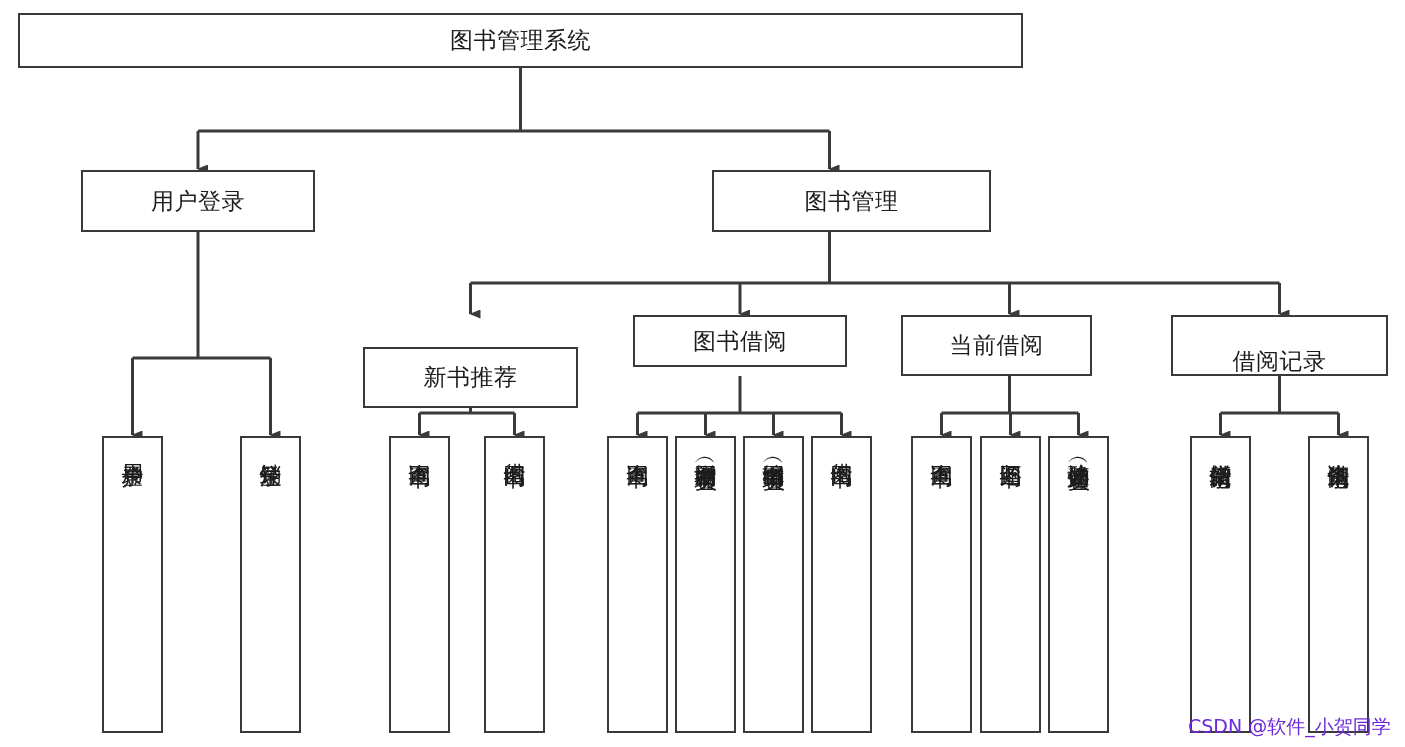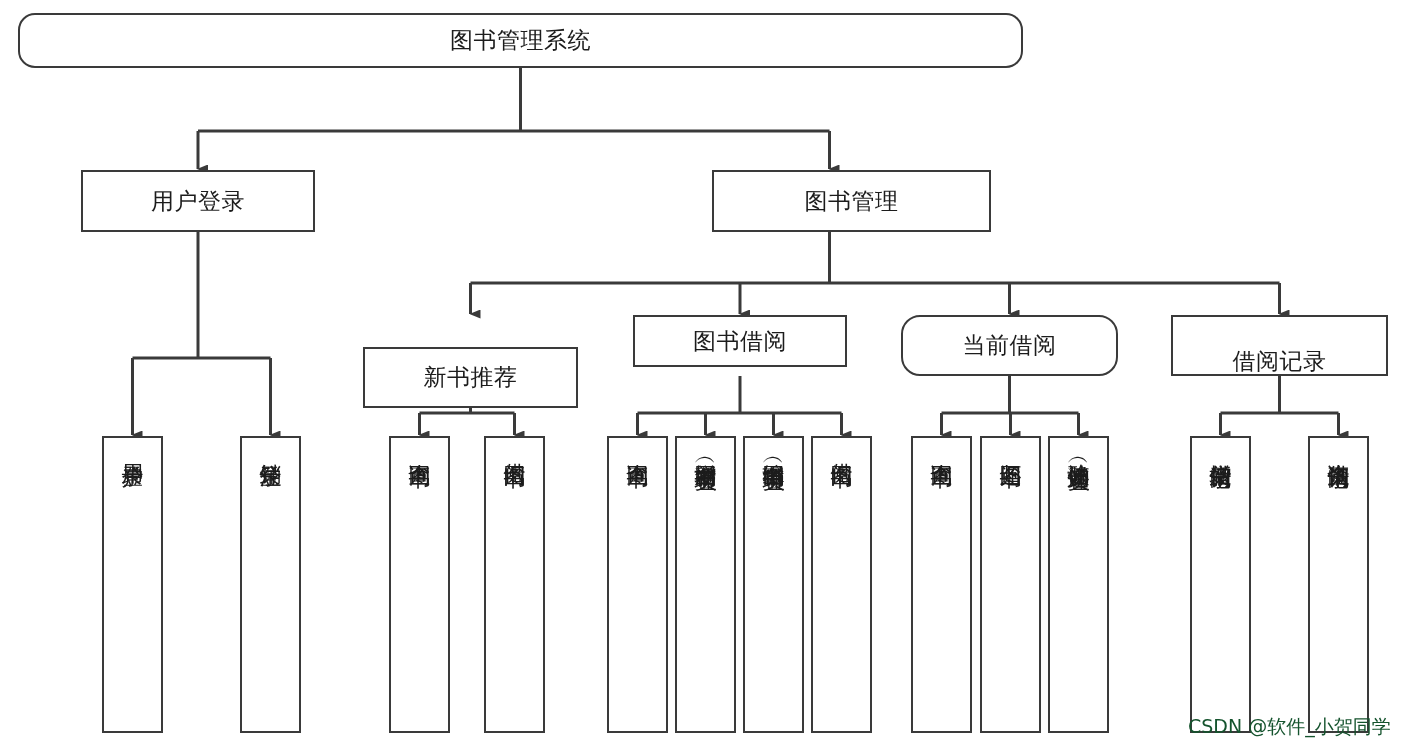--- a/index.html
+++ b/index.html
@@ -57,21 +57,21 @@
     line-height: 1.18;
     letter-spacing: 1px;
     white-space: normal;
     max-height: 282px;
   }
   .watermark {
     position: absolute;
     left: 1188px;
     top: 714px;
     font-size: 19px;
-    color: #14532d;
+    color: #6d28d9;
     white-space: nowrap;
     z-index: 3;
     font-family: "DejaVu Sans", "Liberation Sans", sans-serif;
   }
 </style>
 </head>
 <body>
 
 <div id="diagram-root">
   <svg id="edges-svg" viewBox="0 0 1405 747">
@@ -111,36 +111,36 @@
         <path d="M 1010.5 413 L 1010.5 435" marker-end="url(#arrowhead)"></path>
         <path d="M 1078.5 413 L 1078.5 435" marker-end="url(#arrowhead)"></path>
         <path d="M 1279.5 376 L 1279.5 413"></path>
         <path d="M 1220.5 413 L 1338.5 413"></path>
         <path d="M 1220.5 413 L 1220.5 435" marker-end="url(#arrowhead)"></path>
         <path d="M 1338.5 413 L 1338.5 435" marker-end="url(#arrowhead)"></path>
       </g>
   </svg>
 
   <div id="nodes-layer">
-      <div class="node level-0" style="left: 18px; top: 13px; width: 1005px; height: 55px; border-radius: 17px;">
+      <div class="node level-0" style="left: 18px; top: 13px; width: 1005px; height: 55px;">
         <span class="node-label">图书管理系统</span>
       </div>
       <div class="node level-1" style="left: 81px; top: 170px; width: 234px; height: 62px;">
         <span class="node-label">用户登录</span>
       </div>
       <div class="node level-1" style="left: 712px; top: 170px; width: 279px; height: 62px;">
         <span class="node-label">图书管理</span>
       </div>
       <div class="node level-2" style="left: 363px; top: 315px; width: 215px; height: 61px; margin-top: 32px;">
         <span class="node-label">新书推荐</span>
       </div>
       <div class="node level-2" style="left: 633px; top: 315px; width: 214px; height: 52px;">
         <span class="node-label">图书借阅</span>
       </div>
-      <div class="node level-2" style="left: 901px; top: 315px; width: 217px; height: 61px; border-radius: 19px;">
+      <div class="node level-2" style="left: 901px; top: 315px; width: 191px; height: 61px;">
         <span class="node-label">当前借阅</span>
       </div>
       <div class="node level-2" style="left: 1171px; top: 315px; width: 217px; height: 61px; align-items: flex-end;">
         <span class="node-label">借阅记录</span>
       </div>
       <div class="node level-3 leaf" style="left: 102px; top: 436px; width: 61px; height: 297px;">
         <span class="node-label">用户登录</span>
       </div>
       <div class="node level-3 leaf" style="left: 240px; top: 436px; width: 61px; height: 297px;">
         <span class="node-label">注销登录</span>

